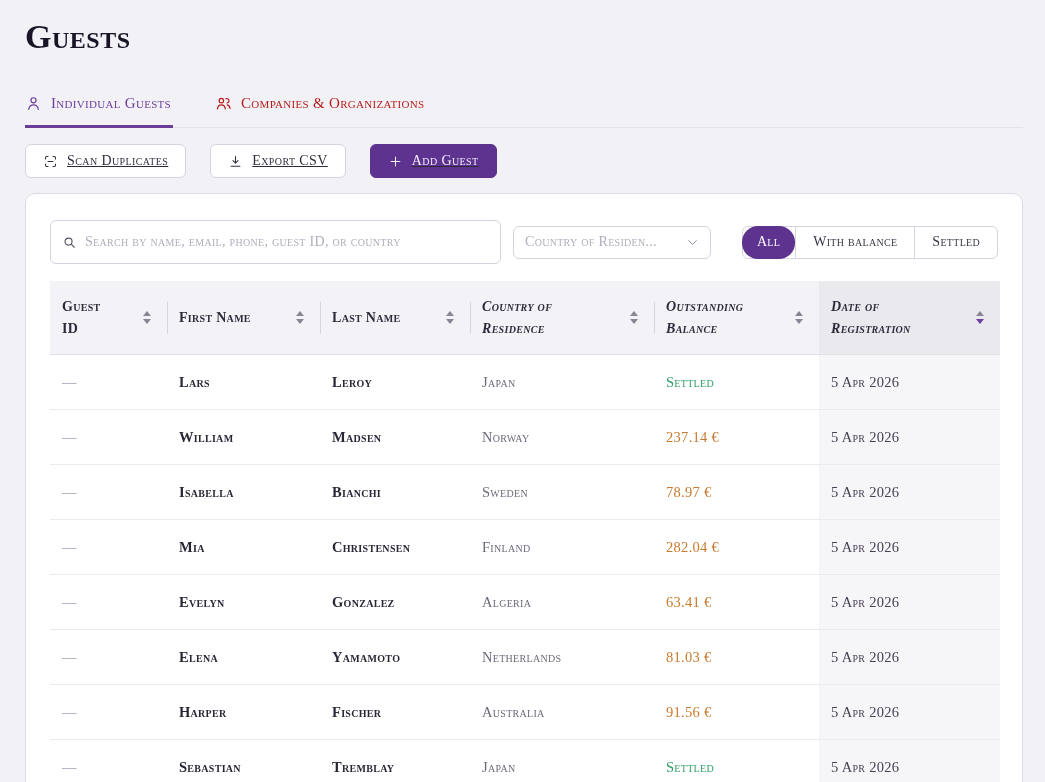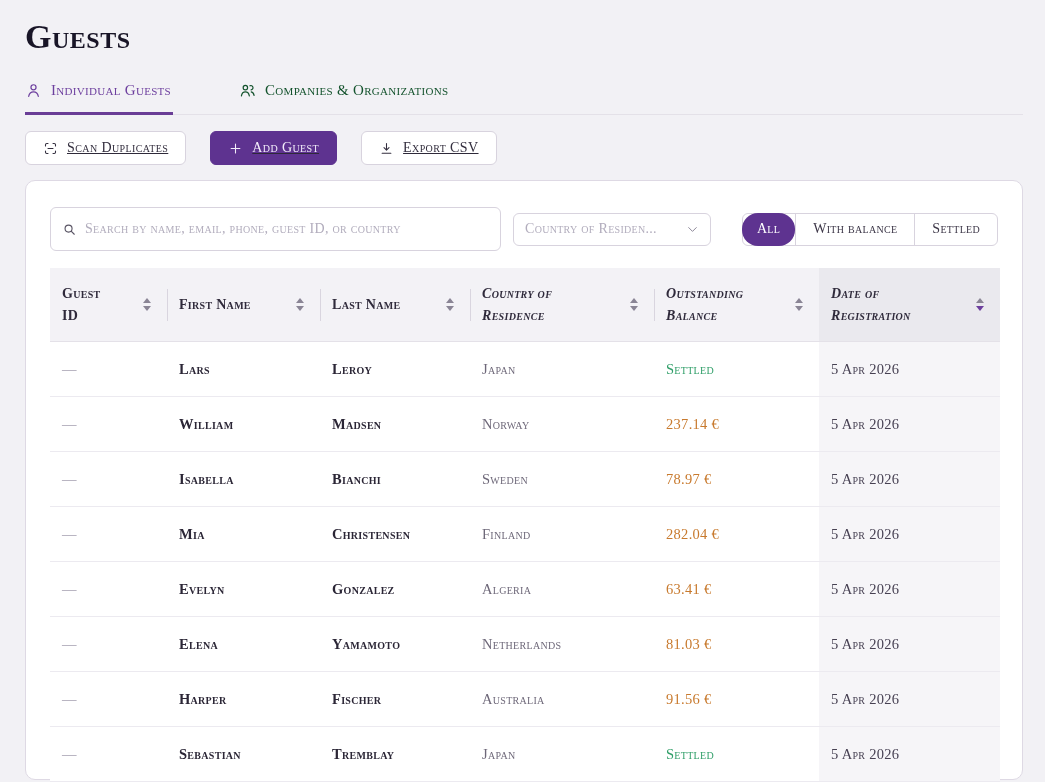--- a/index.html
+++ b/index.html
@@ -9,23 +9,23 @@
     font-family:"Liberation Serif","DejaVu Serif",serif;
     font-variant:small-caps;
     letter-spacing:.3px;
     color:#2e2939;
   }
   .page { padding:18px 22px 0 25px; }
 
   
   .page-title { font-size:34px; font-weight:700; color:#191527; letter-spacing:.5px; }
 
-  .tabbar { display:flex; gap:66px; margin-top:26px; border-bottom:1px solid #e4e1e8; }
+  .tabbar { display:flex; gap:42px; margin-top:39px; border-bottom:1px solid #e4e1e8; }
   .tab { display:flex; align-items:center; gap:9px; padding:0 2px 13px 0;
-         font-size:15px; color:#14532d; cursor:pointer; border-bottom:3px solid transparent; margin-bottom:-1px; }
+         font-size:15px; color:#b91c1c; cursor:pointer; border-bottom:3px solid transparent; margin-bottom:-1px; }
   .tab.active { color:#6d3f9e; border-bottom-color:#6a3d96; }
   .tab svg { width:17px; height:17px; stroke:currentColor; fill:none; stroke-width:1.7; stroke-linecap:round; stroke-linejoin:round; }
 
   
   .toolbar { display:flex; justify-content:flex-start; gap:24px; margin-top:16px;text-decoration:underline; }
   .btn { height:34px; display:inline-flex; align-items:center; gap:9px; padding:0 17px;
          border-radius:6px; font-size:14px; font-family:inherit; font-variant:small-caps;
          letter-spacing:.4px; cursor:pointer; }
   .btn svg { width:15px; height:15px; stroke:currentColor; fill:none; stroke-width:1.7; stroke-linecap:round; stroke-linejoin:round; }
   .btn-outline { background:#fff; border:1px solid #d8d3de; color:#332e3e; }
@@ -107,31 +107,31 @@
     </div>
   </div>
 
   <div class="toolbar">
     <button class="btn btn-outline">
       <svg viewBox="0 0 24 24">
         <path d="M4 8V6a2 2 0 0 1 2-2h2M16 4h2a2 2 0 0 1 2 2v2M20 16v2a2 2 0 0 1-2 2h-2M8 20H6a2 2 0 0 1-2-2v-2M8 12h8"></path>
       </svg>
       <span>Scan Duplicates</span>
     </button>
+    <button class="btn btn-outline">
+      <svg viewBox="0 0 24 24">
+        <path d="M12 4v10M8 10.5l4 4 4-4M5 19.5h14"></path>
+      </svg>
+      <span>Export CSV</span>
+    </button>
     <button class="btn btn-primary">
       <svg viewBox="0 0 24 24">
         <path d="M12 5v14M5 12h14"></path>
       </svg>
       <span>Add Guest</span>
-    </button>
-    <button class="btn btn-outline">
-      <svg viewBox="0 0 24 24">
-        <path d="M12 4v10M8 10.5l4 4 4-4M5 19.5h14"></path>
-      </svg>
-      <span>Export CSV</span>
     </button>
   </div>
 
   <div class="card">
 
     <div class="controls">
       <div class="searchbox">
         <svg viewBox="0 0 24 24">
           <circle cx="10.5" cy="10.5" r="5.6"></circle>
             <path d="M15 15l4.6 4.6"></path>

